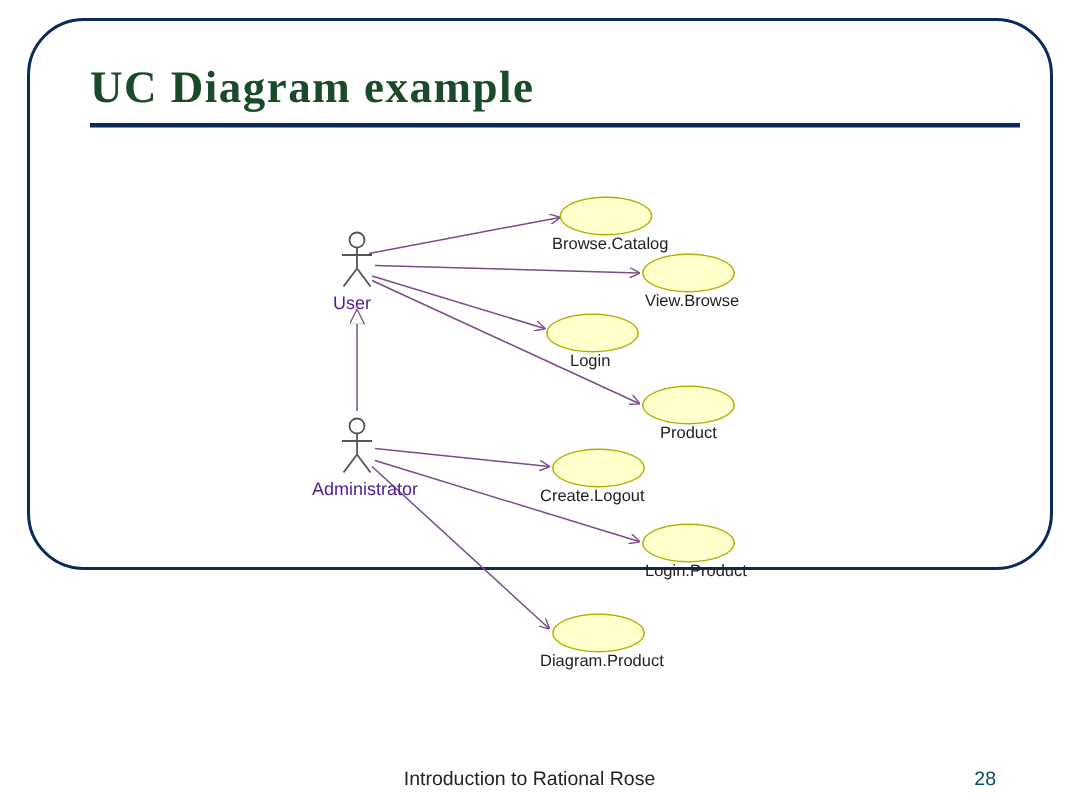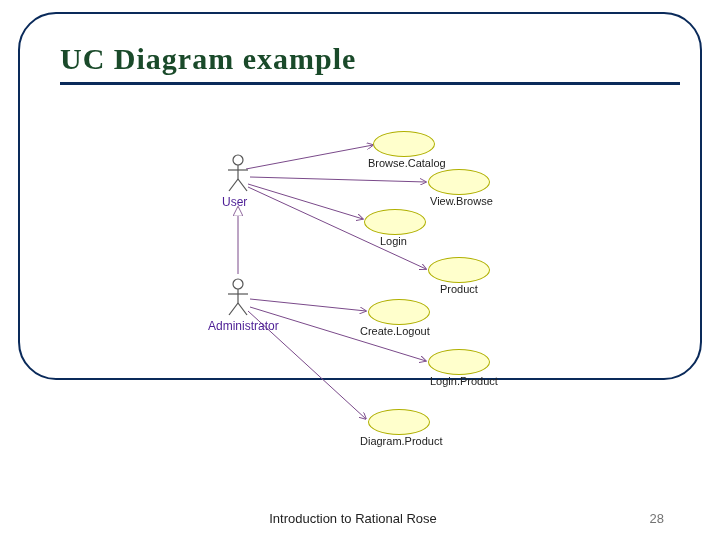--- a/index.html
+++ b/index.html
@@ -7,21 +7,21 @@
   .title{position:absolute;left:40px;top:28px;font-family:Georgia,'Times New Roman',serif;font-weight:bold;font-size:30px;color:#1a4a2a;letter-spacing:1px}
   .underline{position:absolute;left:40px;top:68px;width:620px;height:3px;background:#0a2a5a}
   .diagram{position:absolute;left:188px;top:115px;width:344px;height:338px}
   .actor{position:absolute}
   .actor svg{display:block}
   .actor-label{position:absolute;font-size:12px;color:#4c1d95;white-space:nowrap}
   .usecase{position:absolute;width:60px;height:24px;border:1px solid #b0b000;background:#ffffcc;border-radius:50%}
   .uc-label{position:absolute;font-size:11px;color:#222;white-space:nowrap}
   .edges{position:absolute;left:0;top:0}
   .footer-text{position:absolute;left:0;bottom:14px;width:706px;text-align:center;font-size:13px;color:#222}
-  .pagenum{position:absolute;right:56px;bottom:14px;font-size:13px;color:#737373}
+  .pagenum{position:absolute;right:56px;bottom:14px;font-size:13px;color:#0c4a6e}
 </style>
 </head>
 <body>
 
 <div class="slide">
   <div class="title">UC Diagram example</div>
   <div class="underline"></div>
 
   <div class="diagram">
 

